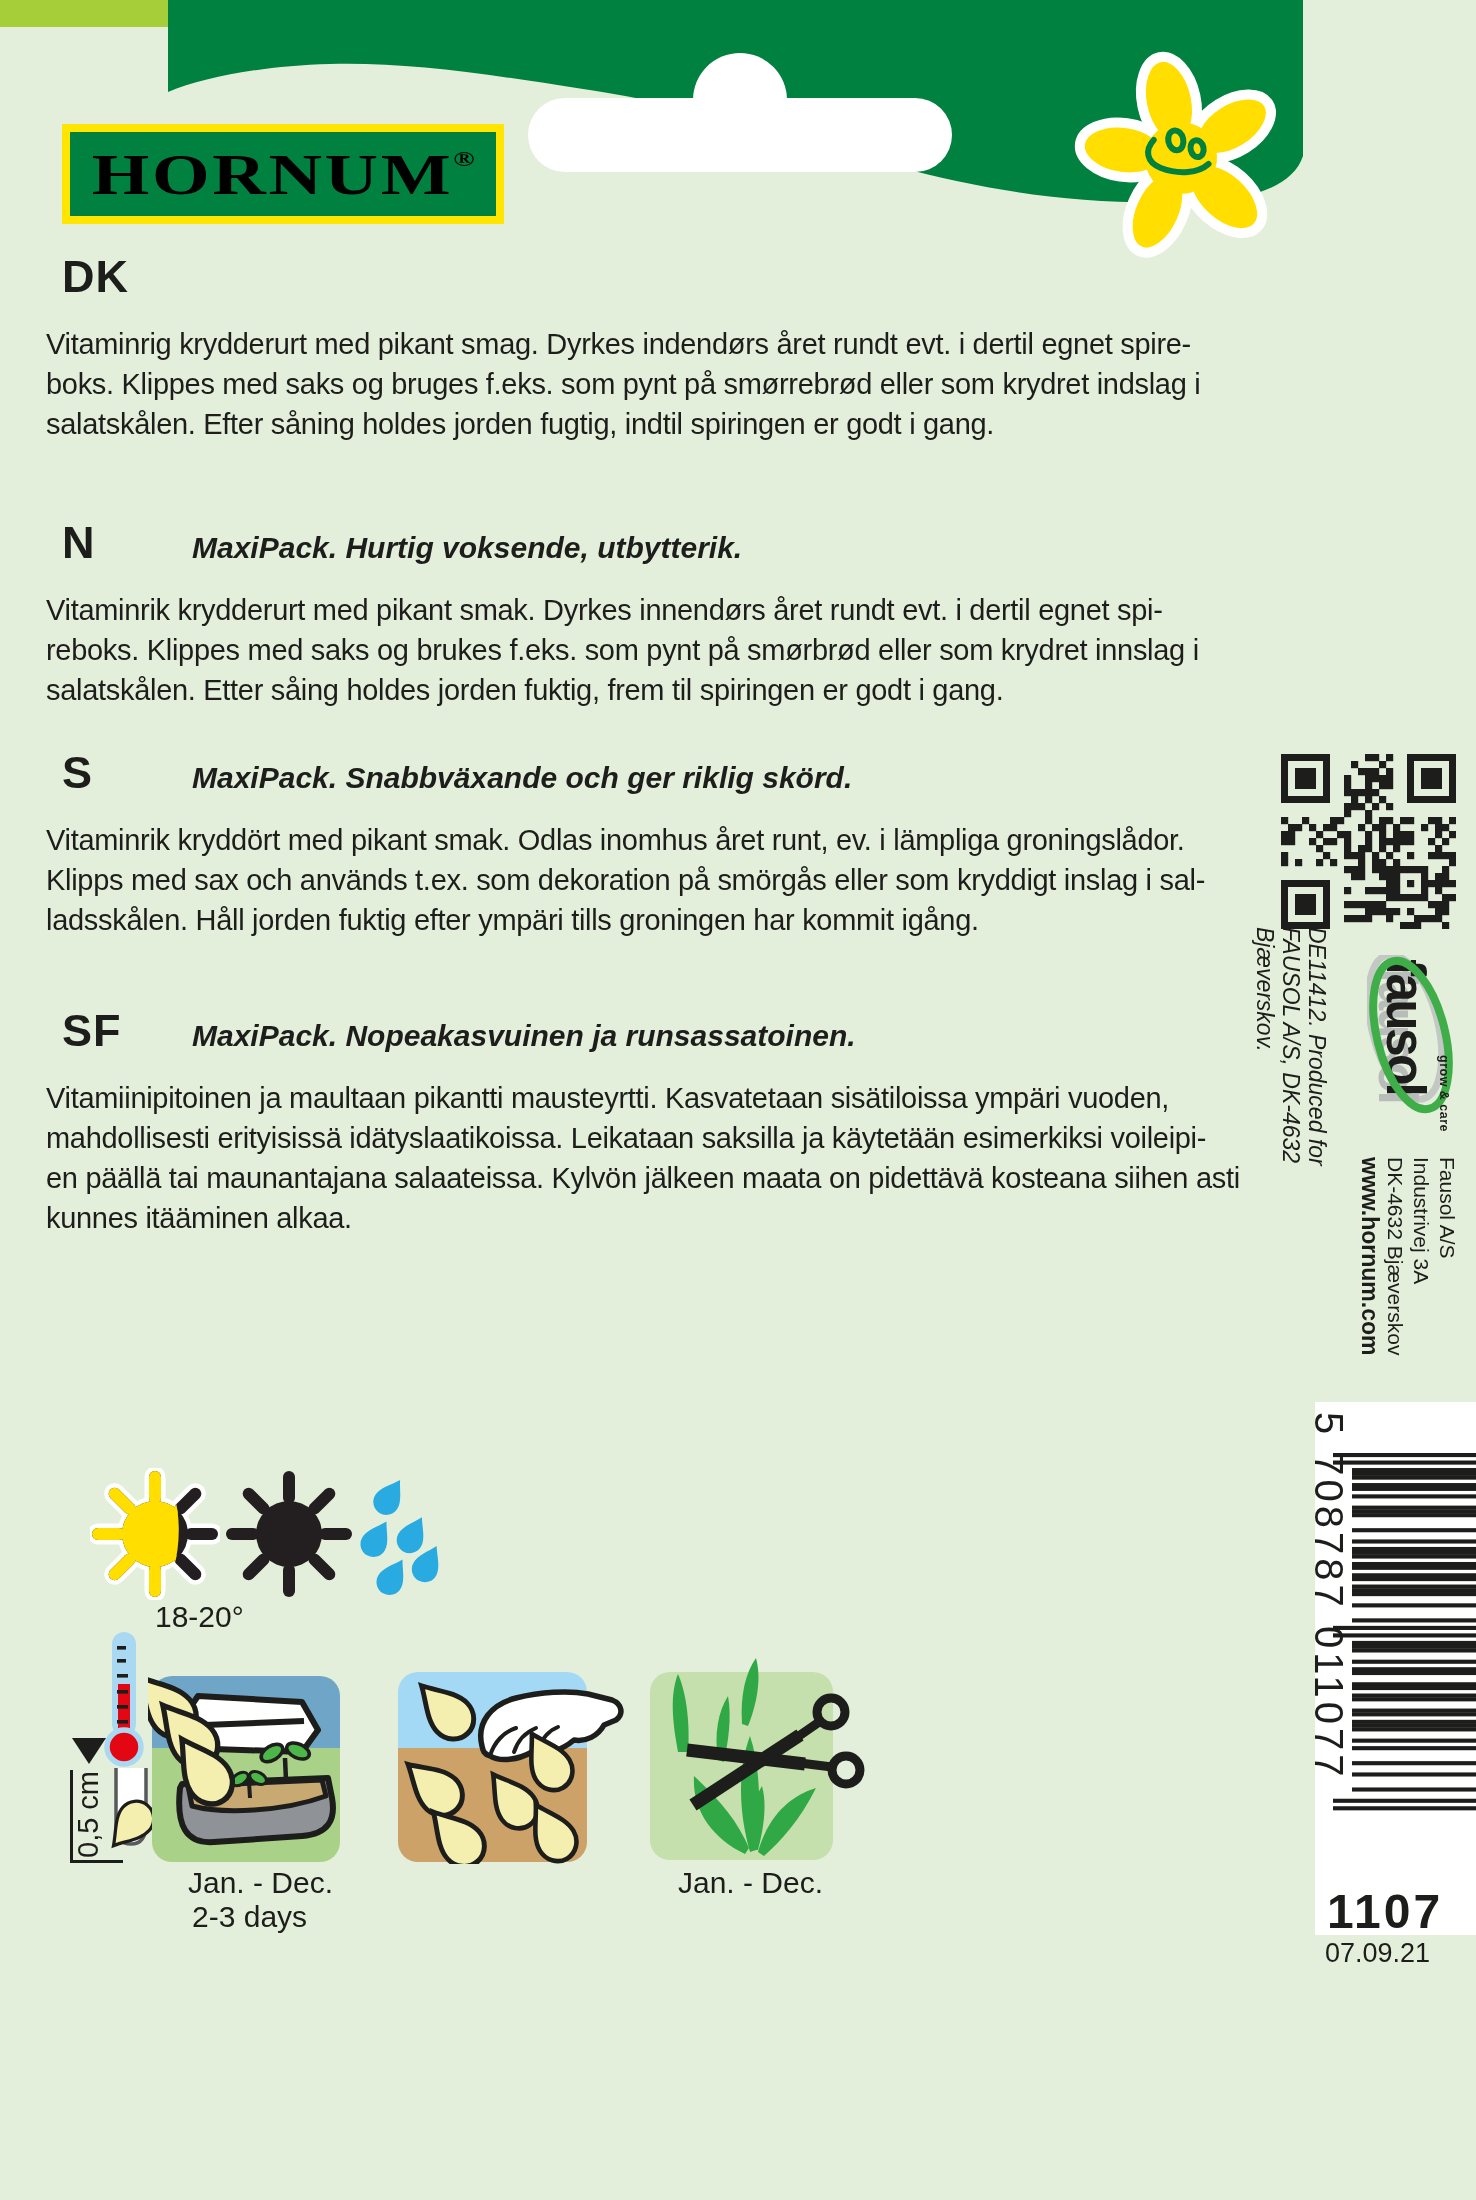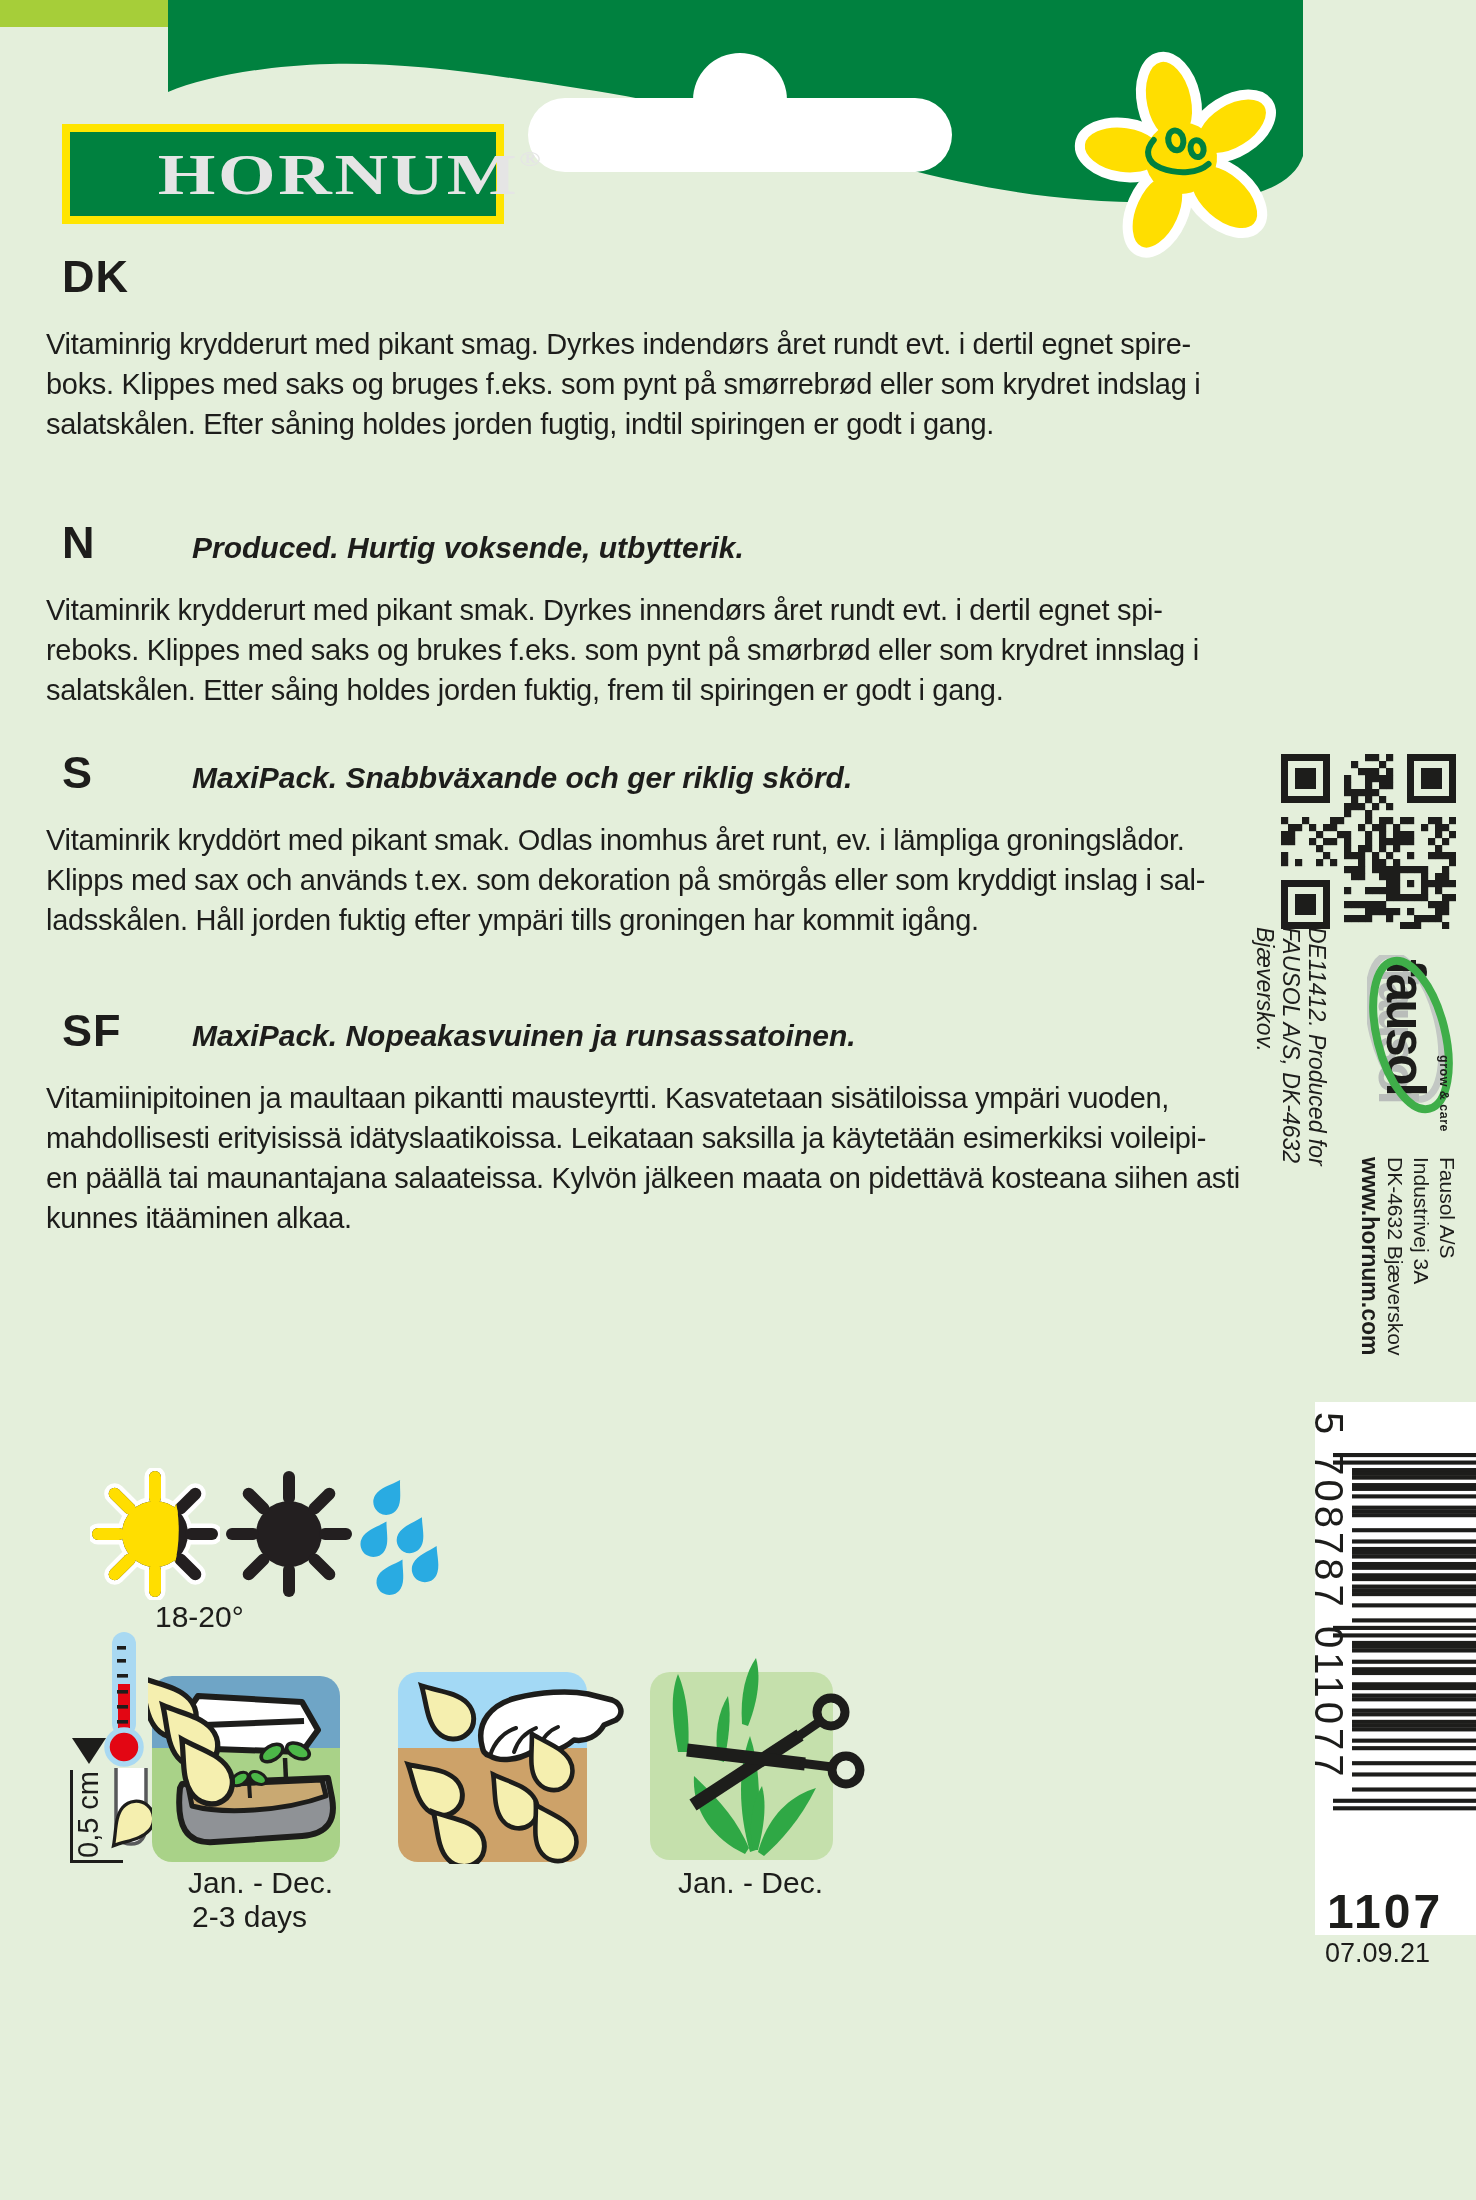--- a/index.html
+++ b/index.html
@@ -1,21 +1,21 @@
 <!DOCTYPE html>
 <html><head>
 <meta charset="utf-8">
 <style>
   html,body{margin:0;padding:0;}
   body{width:1476px;height:2200px;position:relative;font-family:"Liberation Sans",sans-serif;}
   .page{position:absolute;inset:0;background:#E4EFDB;overflow:hidden;color:#1D1D1B;}
   .abs{position:absolute;}
   
   .hornum{left:62px;top:124px;width:426px;height:84px;background:#FFE500;padding:8px;}
-  .hornum-inner{width:100%;height:100%;background:#00813F;display:flex;align-items:center;justify-content:flex-end;color:#e5e5e5;}
+  .hornum-inner{width:100%;height:100%;background:#00813F;display:flex;align-items:center;justify-content:center;color:#000000;}
   .hornum-word{font-family:"Liberation Serif",serif;font-weight:bold;font-size:57px;letter-spacing:2px;transform:scaleX(1.3);display:inline-block;white-space:nowrap;}
   .hornum-reg{font-family:"Liberation Serif",serif;font-weight:bold;font-size:22px;vertical-align:28px;letter-spacing:0;}
   
   .section{left:46px;width:1400px;}
   .sec-head{display:flex;align-items:baseline;height:52px;gap:12px;}
   .sec-code{width:118px;padding-left:16px;font-size:45px;line-height:50px;font-weight:bold;letter-spacing:1px;}
   .sec-title{font-size:30px;font-weight:bold;font-style:italic;}
   .sec-body{margin-top:20px;font-size:29px;line-height:40px;white-space:pre-line;letter-spacing:-0.3px;}
   
   .rot{position:absolute;transform:rotate(90deg);transform-origin:left top;}
@@ -79,21 +79,21 @@
       <span class="sec-code">DK</span>
     </div>
     <div class="sec-body">Vitaminrig krydderurt med pikant smag. Dyrkes indendørs året rundt evt. i dertil egnet spire-
 boks. Klippes med saks og bruges f.eks. som pynt på smørrebrød eller som krydret indslag i
 salatskålen. Efter såning holdes jorden fugtig, indtil spiringen er godt i gang.</div>
   </div>
 
   <div class="abs section" style="top:518px">
     <div class="sec-head">
       <span class="sec-code">N</span>
-      <span class="sec-title">Produced. Hurtig voksende, utbytterik.</span>
+      <span class="sec-title">MaxiPack. Hurtig voksende, utbytterik.</span>
     </div>
     <div class="sec-body">Vitaminrik krydderurt med pikant smak. Dyrkes innendørs året rundt evt. i dertil egnet spi-
 reboks. Klippes med saks og brukes f.eks. som pynt på smørbrød eller som krydret innslag i
 salatskålen. Etter såing holdes jorden fuktig, frem til spiringen er godt i gang.</div>
   </div>
 
   <div class="abs section" style="top:748px">
     <div class="sec-head">
       <span class="sec-code">S</span>
       <span class="sec-title">MaxiPack. Snabbväxande och ger riklig skörd.</span>

